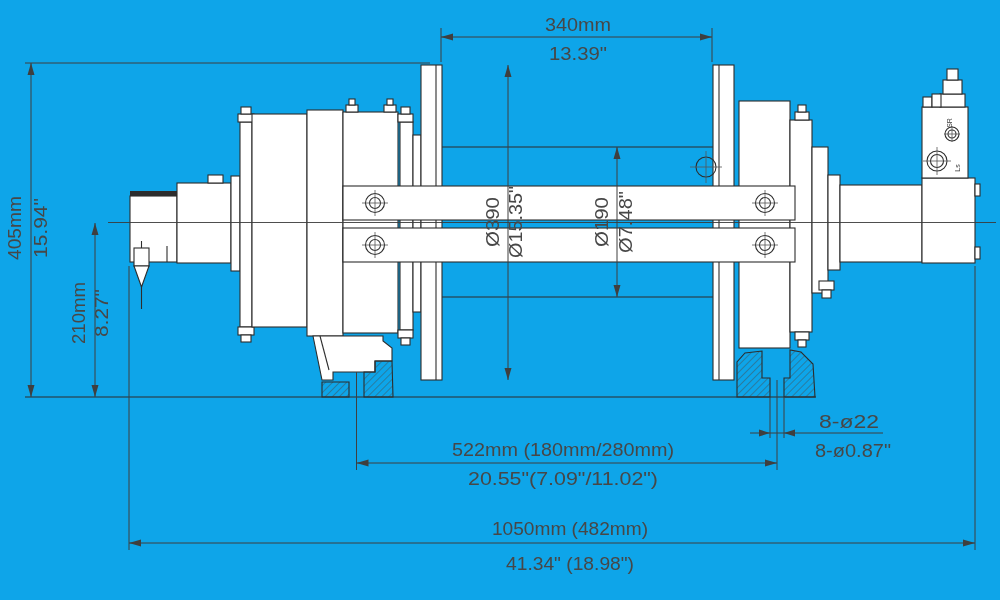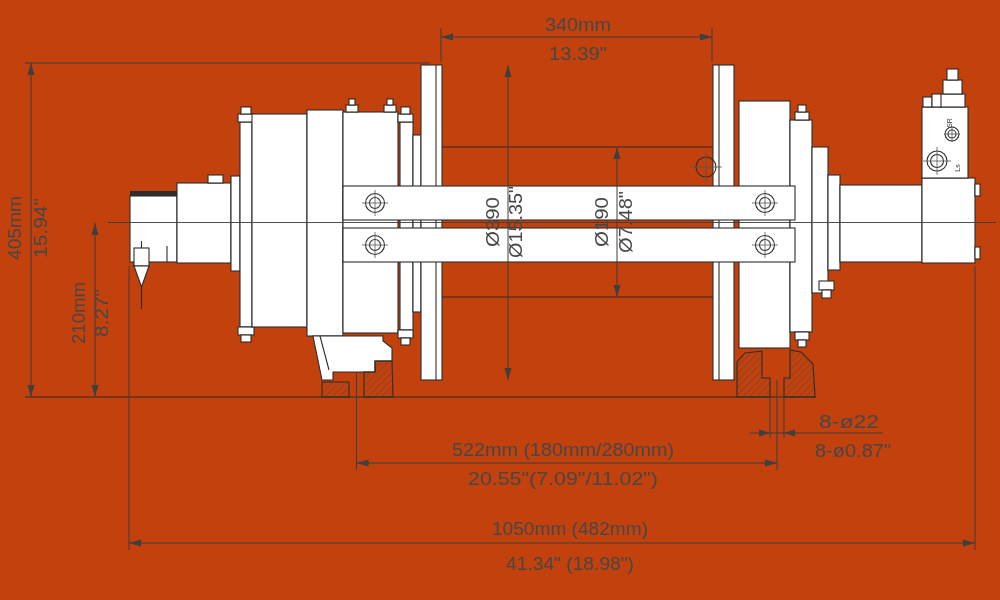--- a/index.html
+++ b/index.html
@@ -1,16 +1,16 @@
 <!DOCTYPE html>
 <html><head>
 <meta charset="utf-8">
 <style>
   html,body{margin:0;padding:0;background:#ffffff;}
-  .page{width:1000px;height:600px;position:relative;background:#c2410c;overflow:hidden;}
+  .page{width:1000px;height:600px;position:relative;background:#0ea5e9;overflow:hidden;}
   svg{display:block;}
   text{font-family:"Liberation Sans","DejaVu Sans",sans-serif;fill:#474747;}
   .dimtxt{font-size:18px;}
   .porttxt{font-size:7px;fill:#3a3a3a;}
   .geo{stroke:#2d2d2d;stroke-width:1.1;fill:#ffffff;}
   .geoline{stroke:#2d2d2d;stroke-width:1.1;fill:none;}
   .thin{stroke:#555;stroke-width:0.8;fill:none;}
   .dim{stroke:#3f3f3f;stroke-width:1;fill:none;}
   .arr{fill:#3f3f3f;stroke:none;}
   .hatched{stroke:#2d2d2d;stroke-width:1.1;fill:url(#hatch);}

